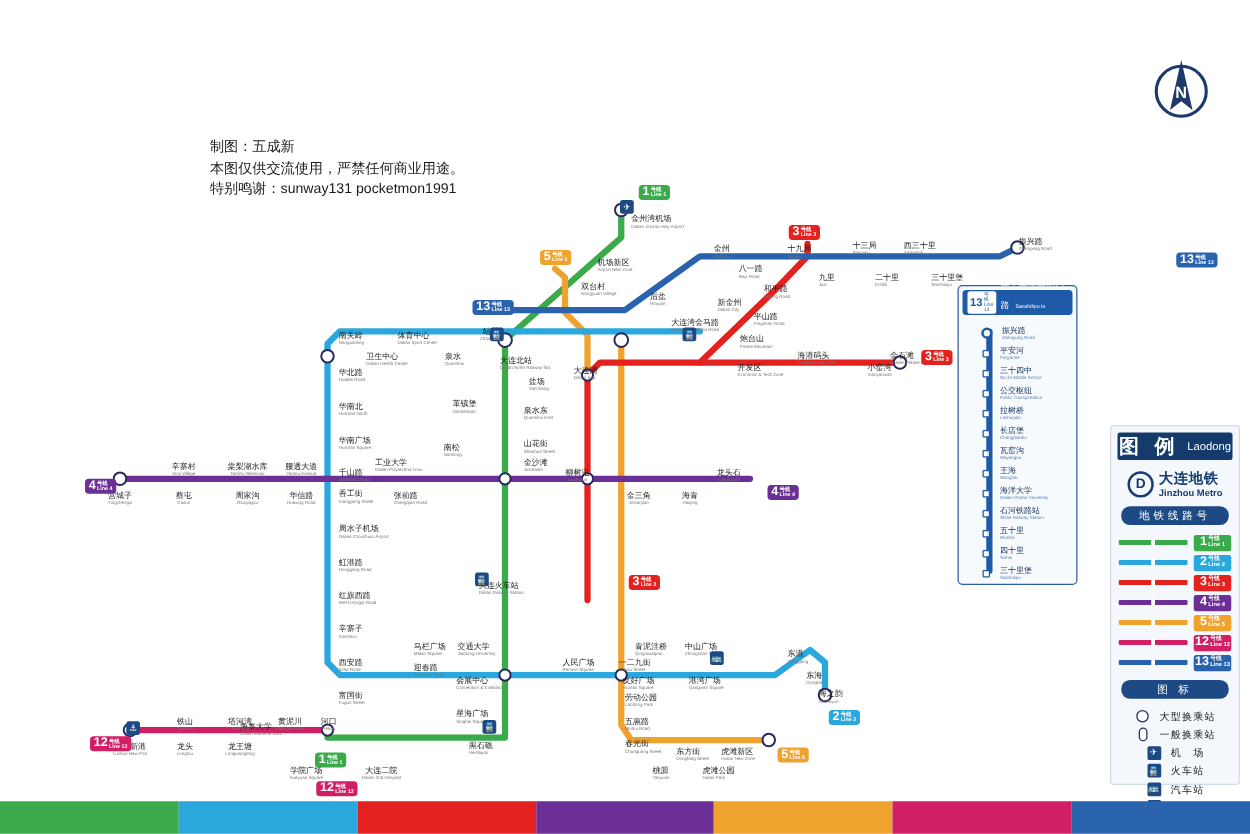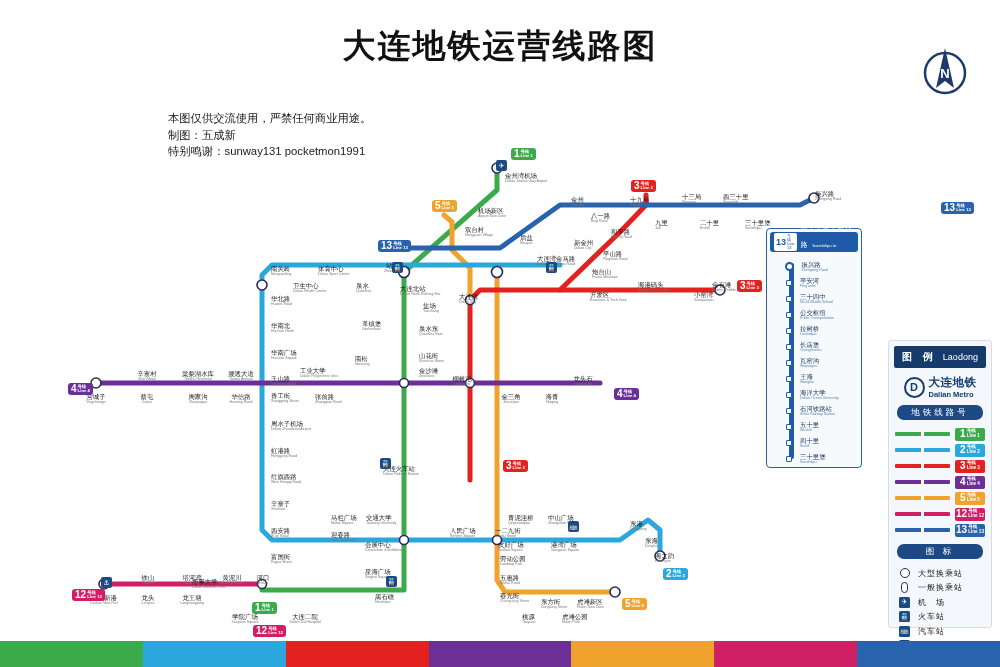--- a/index.html
+++ b/index.html
@@ -60,21 +60,21 @@
   
   .legend {
     position: absolute; left: 888px; top: 340px; width: 104px; height: 288px;
     background: #f4f7fb; border: 1px solid #d3dce8; border-radius: 3px;
   }
   .legend-header {
     margin: 5px; height: 22px; background: #143b6b; border-radius: 2px;
     display: flex; align-items: center; justify-content: center; gap: 6px;
     color: #fff;
   }
-  .legend-header .cn { font-size: 10px; font-weight: bold; letter-spacing: 4px; }
+  .legend-header .cn { font-size: 16px; font-weight: bold; letter-spacing: 4px; }
   .legend-header .en { font-size: 9px; }
 
   .brand-row { display: flex; align-items: center; justify-content: center; gap: 4px; margin-top: 7px; }
   .brand-mark {
     width: 21px; height: 21px; border-radius: 50%;
     border: 2px solid #153d72; display: flex; align-items: center; justify-content: center;
     color: #153d72; font-size: 11px; font-weight: bold;
   }
   .brand-txt .cn { font-size: 11.5px; font-weight: bold; color: #153d72; letter-spacing: .5px; }
   .brand-txt .en { font-size: 7.5px; font-weight: bold; color: #153d72; }
@@ -94,21 +94,21 @@
   }
   .line-badge {
     width: 30px; height: 13px; border-radius: 2px; color: #fff;
     display: flex; align-items: center; justify-content: center; gap: 1px;
     font-weight: bold;
   }
   .line-badge .num { font-size: 10px; line-height: 10px; }
   .line-badge .sfx { font-size: 4.6px; line-height: 4.6px; text-align: left; }
 
   .icon-rows { padding: 3px 9px 0; }
-  .icon-row { display: flex; align-items: center; gap: 7px; height: 14.5px; }
+  .icon-row { display: flex; align-items: center; gap: 7px; height: 14.5px; justify-content: center; }
   .icon-row .glyph { width: 13px; display: flex; justify-content: center; }
   .icon-row .lbl { font-size: 8px; color: #222; letter-spacing: 1px; }
 
   .st-big { width: 10px; height: 10px; border-radius: 50%; border: 1.6px solid #2a2a5a; background:#fff; }
   .st-norm { width: 7px; height: 11px; border-radius: 4px; border: 1.6px solid #2a2a5a; background:#fff; }
   .sq-icon {
     width: 11px; height: 11px; background: #1d4a84; border-radius: 1.5px;
     color: #fff; font-size: 7px; display: flex; align-items: center; justify-content: center;
   }
 
@@ -171,32 +171,31 @@
     position: absolute; width: 11px; height: 11px; background: #1d4a84;
     border-radius: 2px; color: #fff; font-size: 7px;
     display: flex; align-items: center; justify-content: center;
   }
 </style>
 </head>
 <body>
 
 <div id="map-root">
 
-  <div class="title-cn">大连地铁运营线路图</div>
 
   <svg class="compass" viewBox="0 0 58 58">
     <circle cx="29" cy="29" r="20" fill="none" stroke="#1d3a6b" stroke-width="2.5"></circle>
     <path d="M29 4 L38 44 L29 37 L20 44 Z" fill="#1d3a6b"></path>
     <text x="29" y="34" text-anchor="middle" font-size="13" font-weight="bold" fill="#ffffff" font-family="Liberation Sans, sans-serif">N</text>
   </svg>
 
 
   <div class="notice">
+    <div>制图：五成新</div>
     <div>本图仅供交流使用，严禁任何商业用途。</div>
-    <div>制图：五成新</div>
     <div>特别鸣谢：sunway131  pocketmon1991</div>
   </div>
 
   <svg id="metro" viewBox="0 0 1000 667">
     <g fill="none" stroke-linecap="round" stroke-linejoin="round" stroke-width="5">
 
       <g stroke="#3aaa4a">
         <path d="M497,168 L497,190 L404,272 L404,590 L300,590 L262,590"></path>
       </g>
 
@@ -855,21 +854,21 @@
   <div class="legend">
     <div class="legend-header">
       <span class="cn">图 例</span>
       <span class="en">Laodong</span>
     </div>
 
     <div class="brand-row">
       <div class="brand-mark">D</div>
       <div class="brand-txt">
         <div class="cn">大连地铁</div>
-        <div class="en">Dalian Metro</div>
+        <div class="en">Jinzhou Metro</div>
       </div>
     </div>
 
     <div class="sub-header">地铁线路号</div>
     <div class="line-rows" id="legend-lines">
         <div class="line-row">
           <div class="line-swatch" style="background: rgb(58, 170, 74);"></div>
           <div class="line-badge" style="background: rgb(58, 170, 74);">
             <span class="num">1</span>
             <span>

